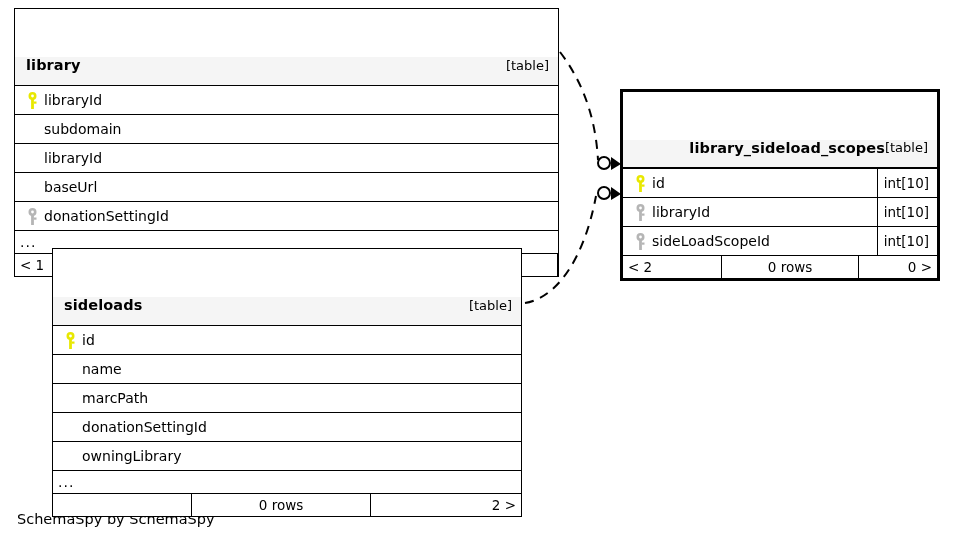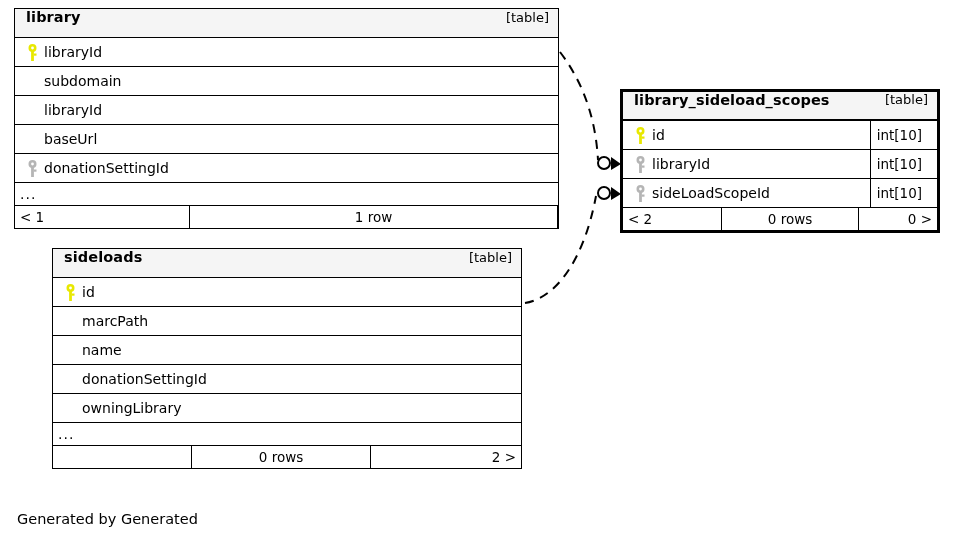--- a/index.html
+++ b/index.html
@@ -43,22 +43,23 @@
 
   .tbl-header {
     display: flex;
     align-items: center;
     justify-content: space-between;
     background: #f5f5f5;
     border-bottom: 1.6px solid #000000;
     padding: 0 9px 12px 11px;
     height: 29px;
     box-sizing: border-box;
-  }
-  .focal .tbl-header { border-bottom-width: 2.4px; }
+    margin-top: 48px;
+  }
+  .focal .tbl-header { border-bottom-width: 2.4px; justify-content: flex-end; }
   .tbl-title {
     font-weight: bold;
     font-size: 14.5px;
     letter-spacing: .1px;
     white-space: nowrap;
   }
   .tbl-kind {
     font-size: 13px;
     white-space: nowrap;
   }
@@ -90,21 +91,21 @@
     justify-content: center;
   }
   .col-name {
     font-size: 14px;
     white-space: nowrap;
     padding-left: 2px;
   }
   .col-type {
     border-left: 1.3px solid #000000;
     font-size: 13.5px;
-    padding: 0 15px 0 6px;
+    padding: 0 8px 0 6px;
     height: 100%;
     display: flex;
     align-items: center;
     white-space: nowrap;
     box-sizing: border-box;
   }
   .focal .col-type { border-left-width: 1.8px; }
 
   
   .key-icon { display: block; }
@@ -308,28 +309,28 @@
             <rect x="6.9" y="9.5" width="2.6" height="2.2" fill="#e8e800"></rect>
           </svg>
         </span>
         <span class="col-name">id</span>
       </div>
     </div>
 
     <div class="col-row">
       <div class="col-main">
         <span class="col-keyslot"></span>
+        <span class="col-name">name</span>
+      </div>
+    </div>
+
+    <div class="col-row">
+      <div class="col-main">
+        <span class="col-keyslot"></span>
         <span class="col-name">marcPath</span>
-      </div>
-    </div>
-
-    <div class="col-row">
-      <div class="col-main">
-        <span class="col-keyslot"></span>
-        <span class="col-name">name</span>
       </div>
     </div>
 
     <div class="col-row">
       <div class="col-main">
         <span class="col-keyslot"></span>
         <span class="col-name">donationSettingId</span>
       </div>
     </div>
 
@@ -342,15 +343,15 @@
 
     <div class="more-row">...</div>
 
     <div class="tbl-footer">
       <div class="foot-cell foot-prev" style="width:138px;"></div>
       <div class="foot-cell foot-rows" style="flex:1 1 auto;">0 rows</div>
       <div class="foot-cell foot-next" style="width:150px;">2 &gt;</div>
     </div>
   </div>
 
-  <div class="footnote" style="left:17px; top:511px;">Generated by Generated</div>
+  <div class="footnote" style="left:17px; top:511px;">SchemaSpy by SchemaSpy</div>
 
 </div>
 
 </body></html>

